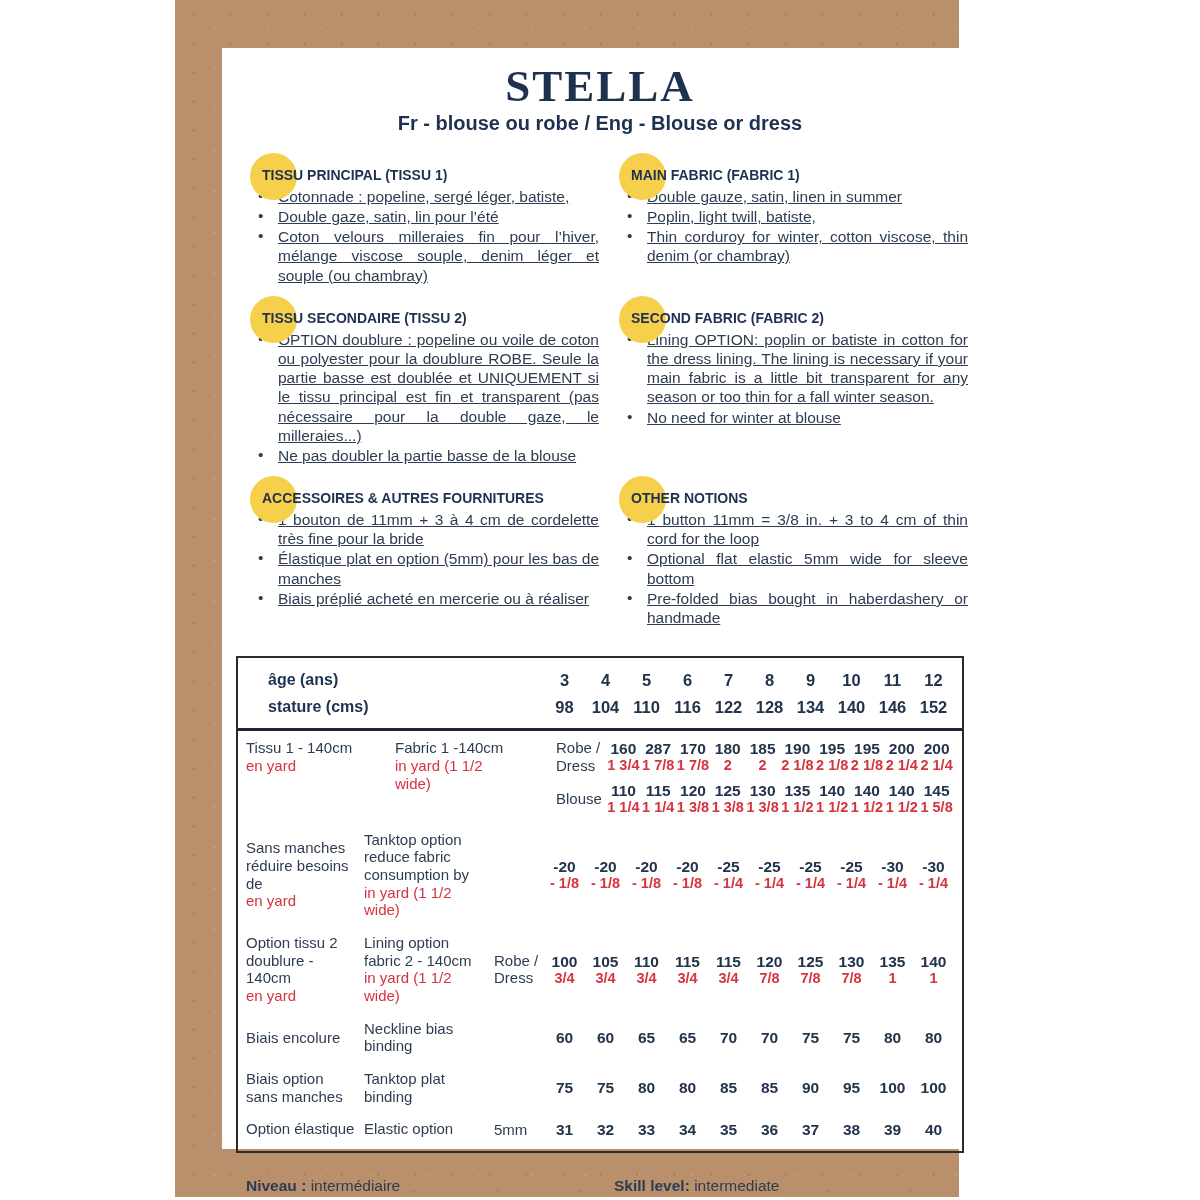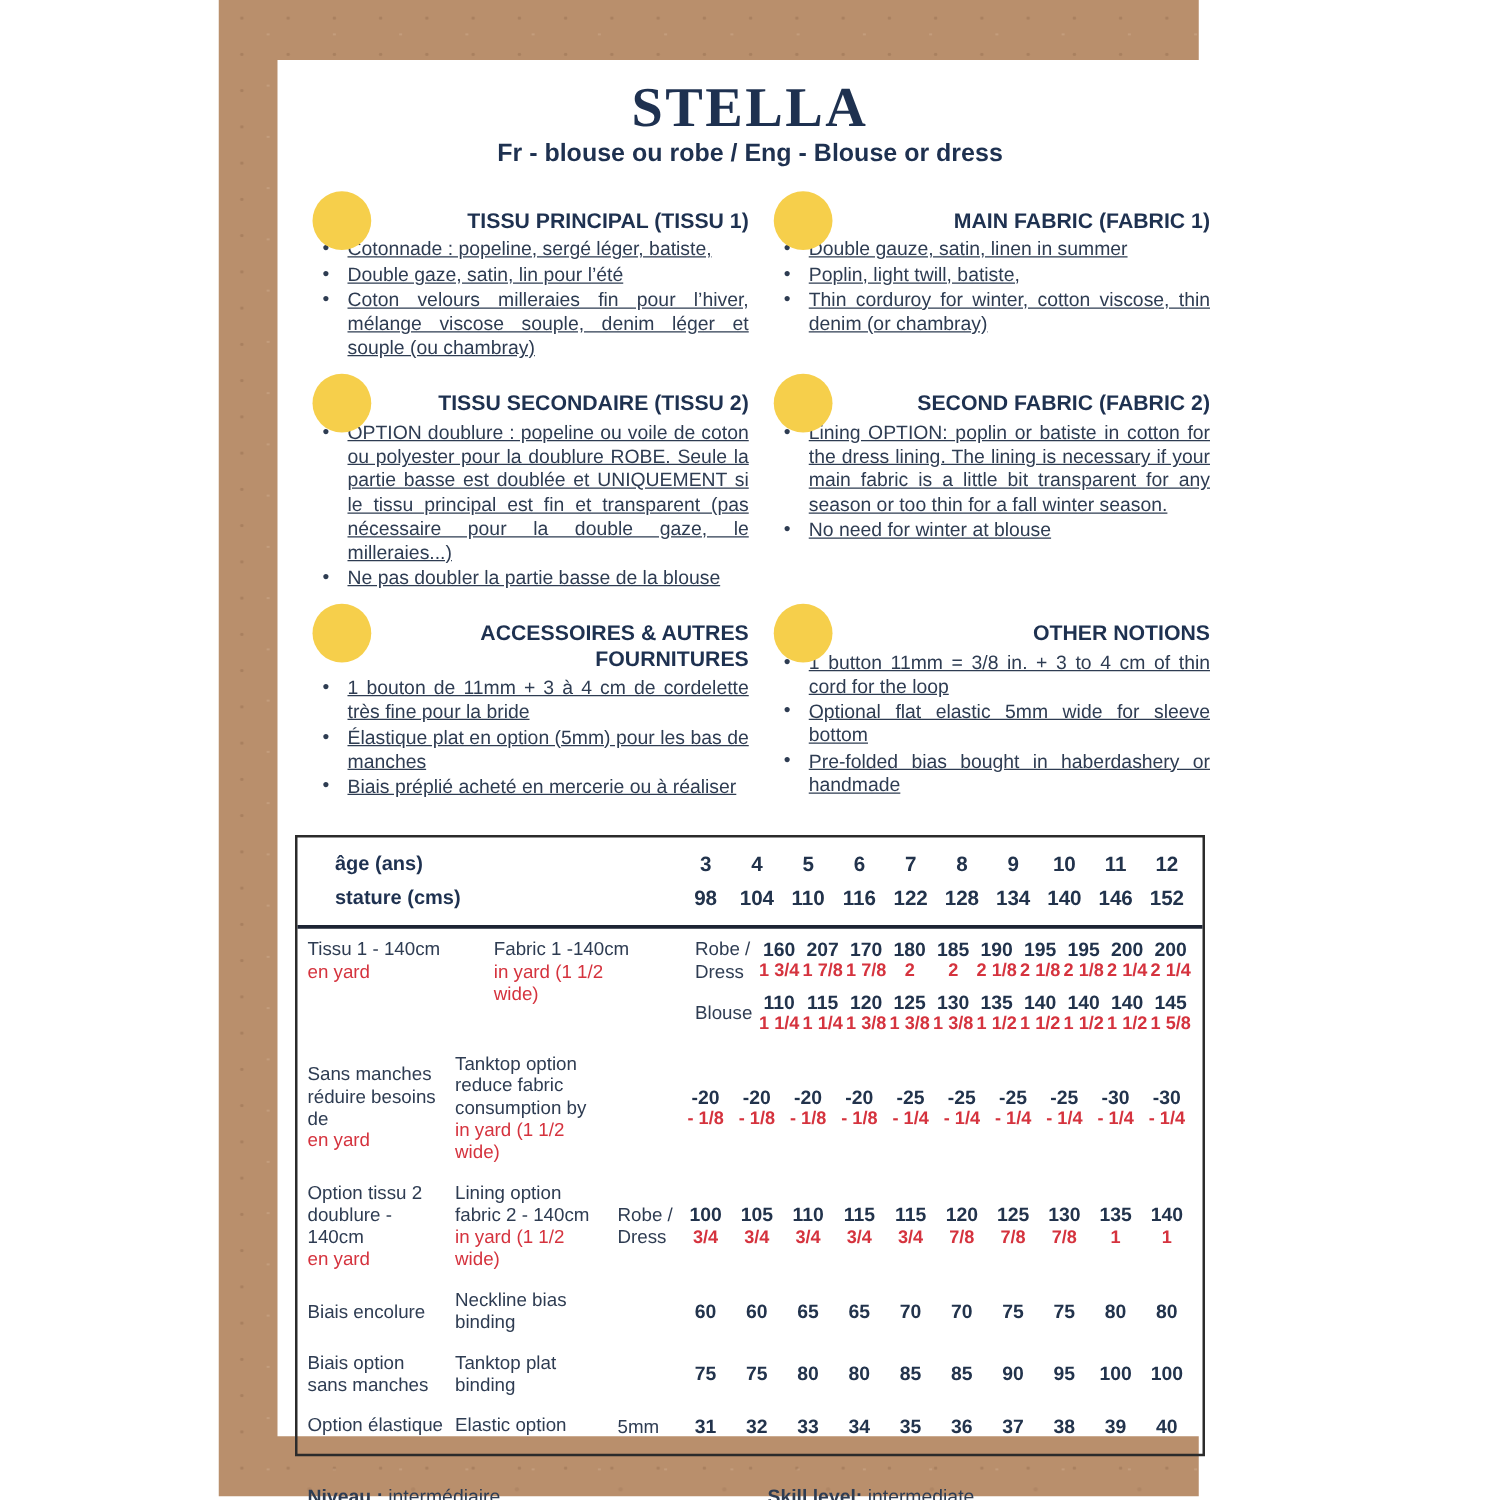--- a/index.html
+++ b/index.html
@@ -16,21 +16,21 @@
 
   .card{position:absolute;left:47px;top:48px;width:756px;height:1101px;background:#fff;box-sizing:border-box;}
 
   .title{margin:16px 0 0;text-align:center;font-family:"Liberation Serif",serif;font-weight:700;
     font-size:45px;line-height:1;letter-spacing:2px;color:var(--navy);}
   .subtitle{margin-top:3px;text-align:center;font-size:20px;font-weight:700;color:var(--navy);}
 
   .sections{display:grid;grid-template-columns:1fr 1fr;column-gap:14px;row-gap:24px;
     margin-top:32px;padding:0 10px 0 22px;}
   .sec{position:relative;}
-  .sec h2{position:relative;margin:0 0 3px 18px;font-size:17px;line-height:1.2;color:var(--navy);z-index:1;text-align:right;}
+  .sec h2{position:relative;margin:0 0 3px 18px;font-size:14px;line-height:1.2;color:var(--navy);z-index:1;}
   .sec h2 .circle{position:absolute;left:-12px;top:-14px;width:47px;height:47px;border-radius:50%;
     background:var(--yellow);z-index:-1;}
   .sec ul{margin:2px 0 0;padding:0 0 0 34px;list-style:none;}
   .sec li{position:relative;margin:1px 0;font-size:15.5px;line-height:1.24;color:var(--ink);text-align:justify;text-decoration:underline;}
   .sec li::before{content:"\2022";position:absolute;left:-20px;top:-1px;color:var(--ink);}
 
   .tbl{margin:28px 14px 0;border:2px solid #2b2b2b;padding:4px 0 6px;box-sizing:border-box;}
   .thead{border-bottom:3.5px solid #1d2433;padding:4px 0 6px;}
   .trow{display:grid;grid-template-columns:298px repeat(10,1fr);padding:3px 8px;}
   .hlab{padding-left:22px;font-weight:700;font-size:16px;color:var(--navy);}
@@ -154,21 +154,21 @@
             <div class="rlab">in yard (1 1/2 wide)</div>
           </div>
           <div class="vals">
             <div class="srow">
               <div class="sub">Robe / Dress</div>
               <div class="num">
                 <div class="cm">160</div>
                 <div class="yd">1 3/4</div>
               </div>
               <div class="num">
-                <div class="cm">207</div>
+                <div class="cm">287</div>
                 <div class="yd">1 7/8</div>
               </div>
               <div class="num">
                 <div class="cm">170</div>
                 <div class="yd">1 7/8</div>
               </div>
               <div class="num">
                 <div class="cm">180</div>
                 <div class="yd">2</div>
               </div>

